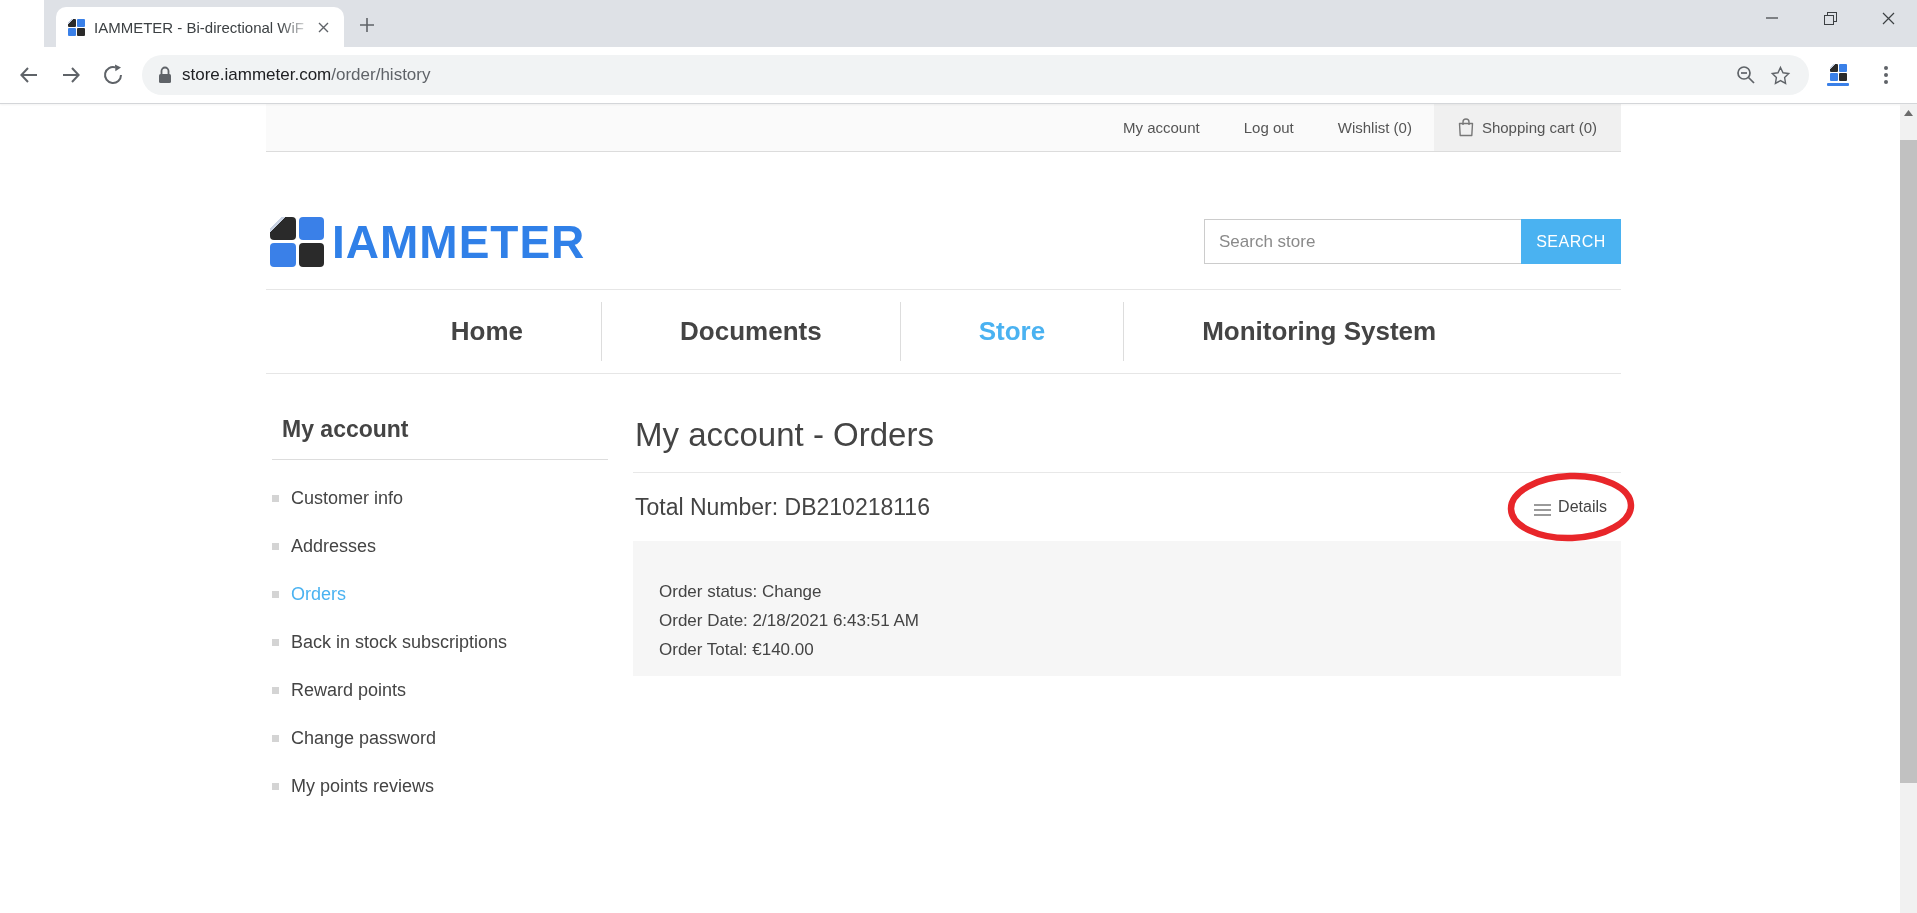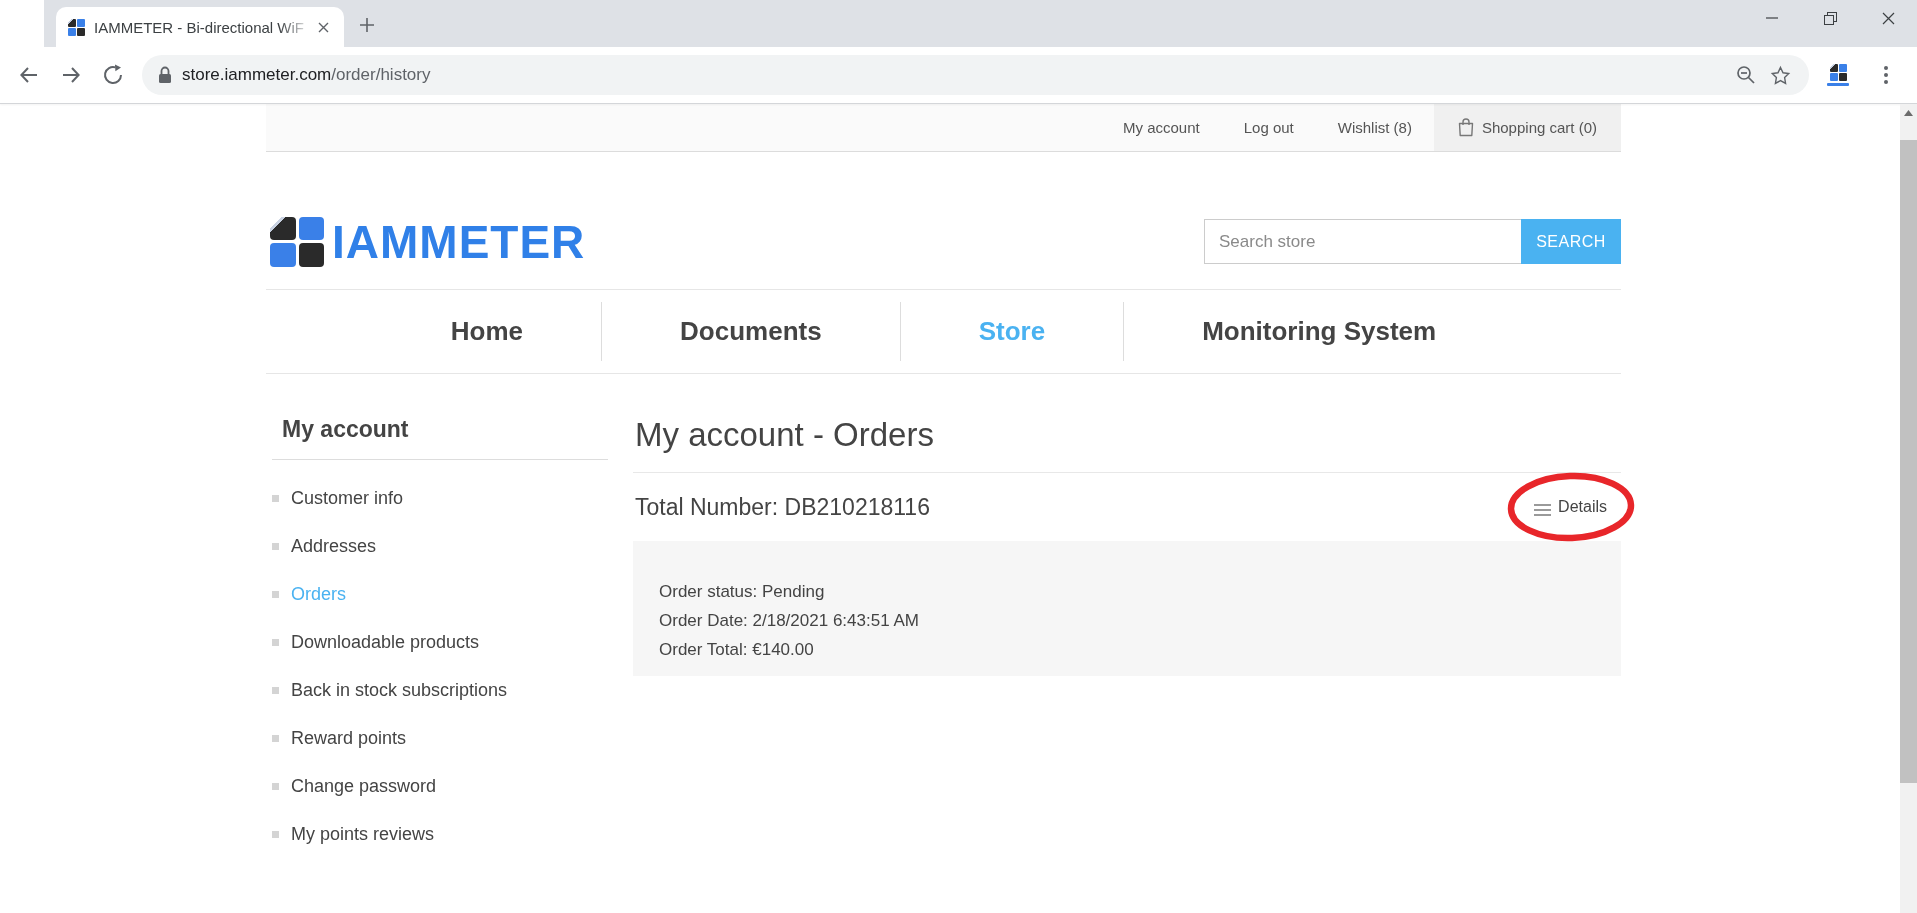--- a/index.html
+++ b/index.html
@@ -198,21 +198,21 @@
         </svg>
     </div>
     <div class="scroll-thumb"></div>
   </div>
 
   <div class="content">
 
     <div class="toplinks">
       <span class="toplink">My account</span>
       <span class="toplink">Log out</span>
-      <span class="toplink">Wishlist (8)</span>
+      <span class="toplink">Wishlist (0)</span>
       <span class="cart-block">
         <svg width="16" height="19" viewBox="0 0 16 19" fill="none">
           <path d="M1.5 5.5 H14.5 L13.8 17.5 H2.2 Z" stroke="#777" stroke-width="1.4" stroke-linejoin="round"></path>
           <path d="M5 7 V4 a3 3 0 0 1 6 0 V7" stroke="#777" stroke-width="1.4"></path>
         </svg>
         <span>Shopping cart (0)</span>
       </span>
     </div>
 
     <div class="site-header">
@@ -247,24 +247,20 @@
             <span class="bullet"></span>
             <span>Customer info</span>
             </li>
           <li class="sidebar-item">
             <span class="bullet"></span>
             <span>Addresses</span>
             </li>
           <li class="sidebar-item active">
             <span class="bullet"></span>
             <span>Orders</span>
-            </li>
-          <li class="sidebar-item">
-            <span class="bullet"></span>
-            <span>Downloadable products</span>
             </li>
           <li class="sidebar-item">
             <span class="bullet"></span>
             <span>Back in stock subscriptions</span>
             </li>
           <li class="sidebar-item">
             <span class="bullet"></span>
             <span>Reward points</span>
             </li>
           <li class="sidebar-item">
@@ -292,21 +288,21 @@
                 </span>
               <span>Details</span>
             </button>
             <svg class="annotation" width="130" height="74" viewBox="0 0 130 74">
               <ellipse cx="65" cy="37" rx="60" ry="31" fill="none" stroke="#e8262a" stroke-width="6.5" transform="rotate(-2 65 37)"></ellipse>
             </svg>
           </span>
         </div>
 
         <div class="order-box">
-          <p>Order status: Pending</p>
+          <p>Order status: Change</p>
           <p>Order Date: 2/18/2021 6:43:51 AM</p>
           <p>Order Total: €140.00</p>
         </div>
       </div>
 
     </div>
   </div>
 </div>
 
 </body></html>

